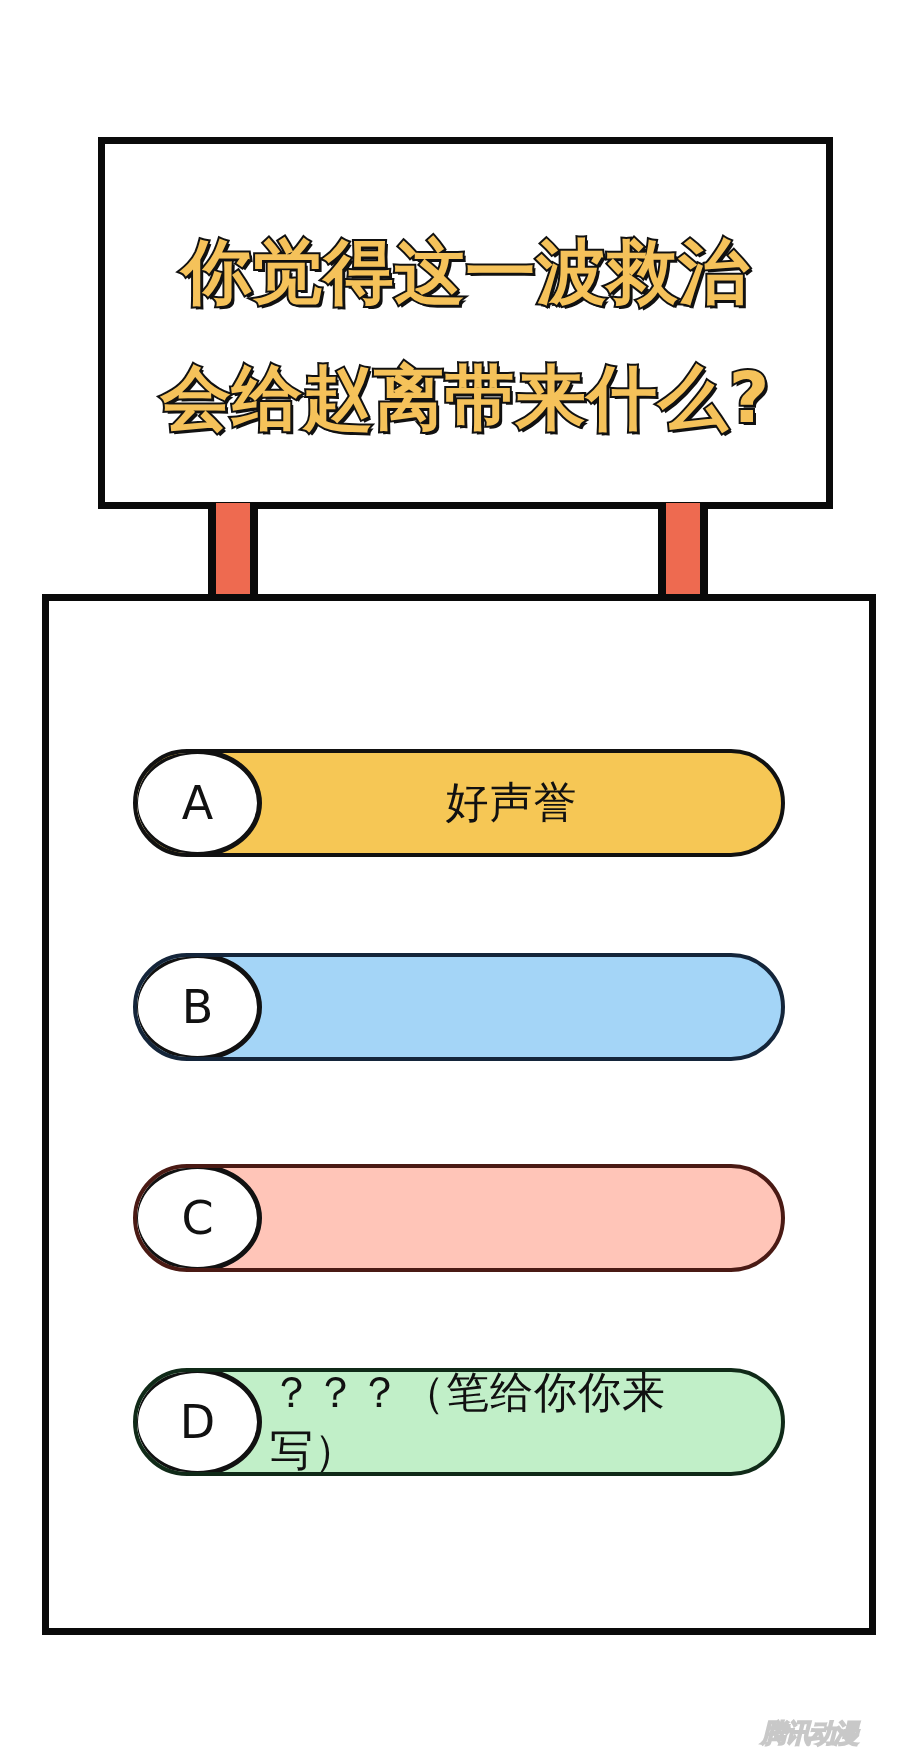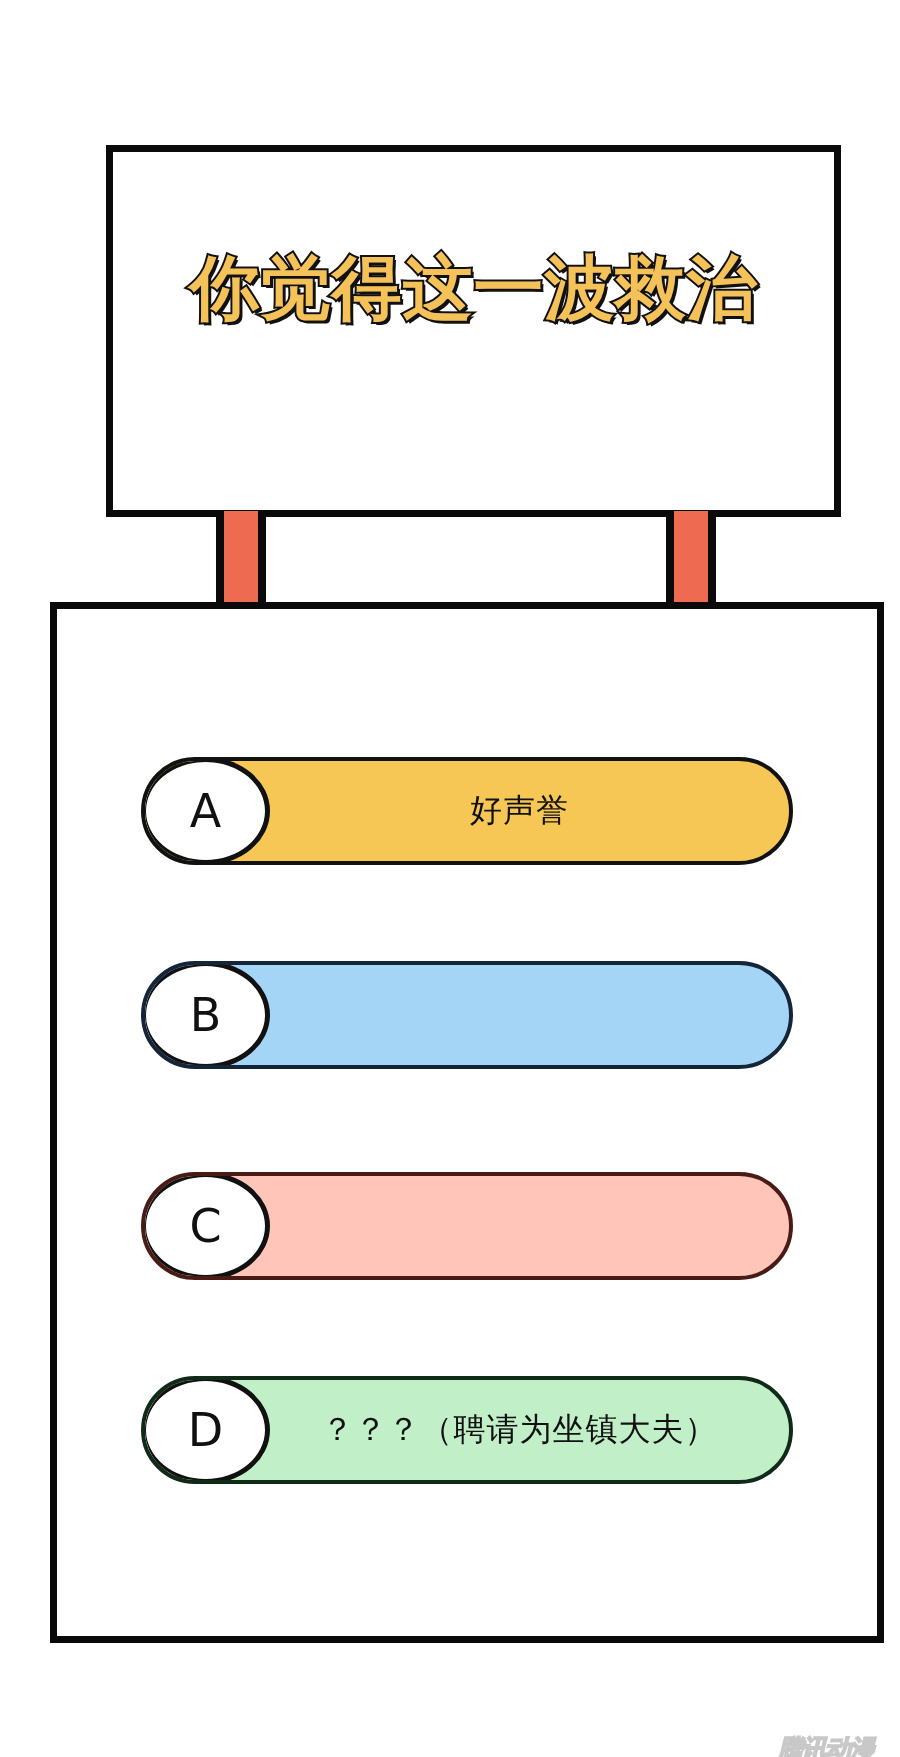--- a/index.html
+++ b/index.html
@@ -1,15 +1,15 @@
 <!DOCTYPE html>
 <html><head>
   <meta charset="utf-8">
   <style>
-    * { margin: 0; padding: 16px; box-sizing: border-box; }
+    * { margin: 0; padding: 8px; box-sizing: border-box; }
     html, body {
       width: 900px;
       height: 1757px;
       background: #ffffff;
       overflow: hidden;
     }
     body {
       position: relative;
       font-family: "DejaVu Sans", "Liberation Sans", sans-serif;
     }
@@ -90,21 +90,21 @@
     .option .option-text {
       position: absolute;
       left: 125px;
       right: 20px;
       top: 0;
       bottom: 0;
       display: flex;
       align-items: center;
       justify-content: center;
       font-family: Liberation Serif, serif;
-      font-size: 32px;
+      font-size: 43px;
       color: #111111;
       letter-spacing: 1px;
     }
 
     .watermark {
       position: absolute;
       left: 745px;
       top: 1700px;
       font-family: "DejaVu Sans", sans-serif;
       font-weight: bold;
@@ -114,20 +114,21 @@
       -webkit-text-stroke: 1.5px #c8c8c8;
       letter-spacing: -2px;
       text-align: center;
     }
   </style>
 </head>
 <body>
 
 <div class="sign-board">
   <div class="sign-title line1">你觉得这一波救治</div>
+  <div class="sign-title line2">会给赵离带来什么?</div>
 </div>
 
 <div class="post left"></div>
 <div class="post right"></div>
 
 <div class="answer-board"></div>
 
 <div class="option" id="opt-0" style="top: 741px; background: rgb(246, 199, 85); border-color: rgb(17, 17, 17);">
   <div class="letter-circle">A</div>
   <div class="option-text">好声誉</div>
@@ -136,16 +137,16 @@
 <div class="option" id="opt-1" style="top: 945px; background: rgb(164, 213, 247); border-color: rgb(20, 37, 58);">
   <div class="letter-circle">B</div>
 </div>
 
 <div class="option" id="opt-2" style="top: 1156px; background: rgb(255, 197, 184); border-color: rgb(74, 26, 20);">
   <div class="letter-circle">C</div>
 </div>
 
 <div class="option" id="opt-3" style="top: 1360px; background: rgb(193, 239, 200); border-color: rgb(16, 42, 24);">
   <div class="letter-circle">D</div>
-  <div class="option-text">？？？（聘请为坐镇大夫）</div>
+  <div class="option-text">？？？（笔给你你来写）</div>
 </div>
 
 <div class="watermark">腾讯动漫</div>
 
 </body></html>

